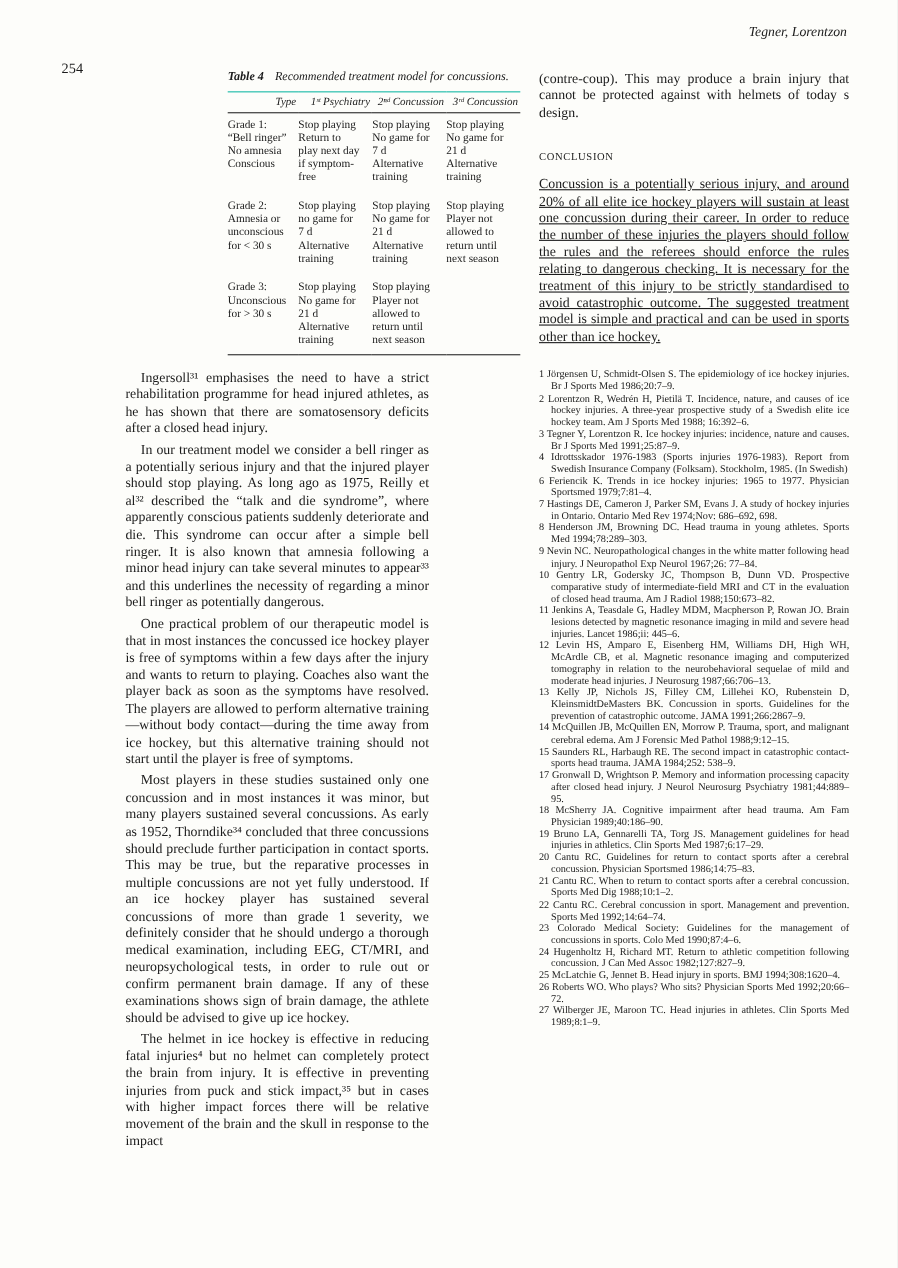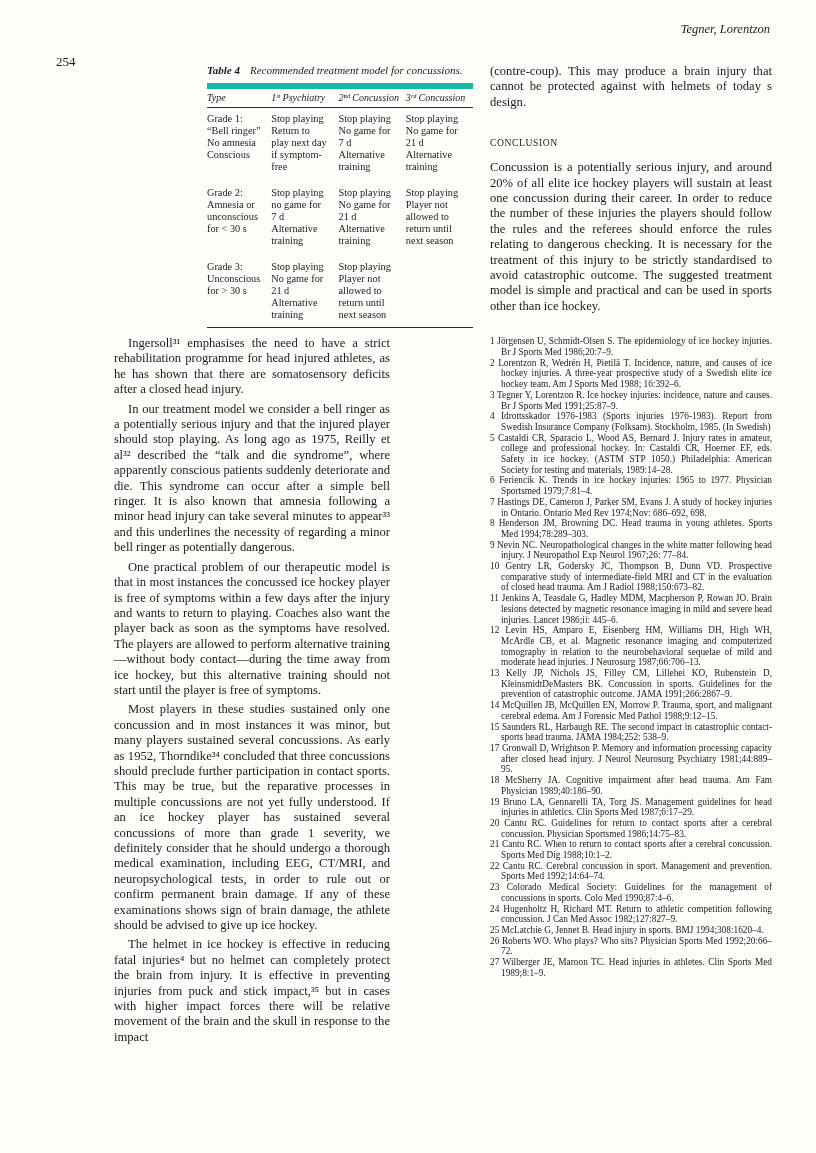--- a/index.html
+++ b/index.html
@@ -14,22 +14,22 @@
   }
   .page-number{position:absolute;left:56px;top:22px;font-size:13px;margin-top:32px;}
   .running-head{position:absolute;right:46px;top:22px;font-size:12.5px;font-style:italic;}
 
   
   .table-block{position:absolute;left:207px;top:64px;width:266px;}
   .table-caption{font-size:11px;font-style:italic;margin-bottom:7px;}
   .table-caption .cap-label{font-weight:bold;margin-right:10px;}
   table.treatment-table{border-collapse:collapse;width:100%;font-size:10.3px;line-height:12px;}
   table.treatment-table th{
-    text-align:left;font-style:italic;font-weight:normal;
-    border-top:6px solid #14b8a6;border-bottom:1px solid #2a2a2a;
+    text-align:right;font-style:italic;font-weight:normal;
+    border-top:1px solid #14b8a6;border-bottom:1px solid #2a2a2a;
     padding:3px 2px 3px 0;font-size:10px;white-space:nowrap;
     vertical-align:top;
   }
   table.treatment-table td{
     vertical-align:top;white-space:pre-line;
     padding:5px 3px 9px 0;
   }
   table.treatment-table tbody tr:last-child td{border-bottom:1px solid #2a2a2a;padding-bottom:6px;}
   col.c-type{width:64px;}
   col.c-con{width:67px;}
@@ -44,21 +44,21 @@
   
   .right-col{position:absolute;left:490px;top:64px;width:282px;}
   .right-col .continuation{
     margin:0 0 27px 0;font-size:12.6px;line-height:15.4px;text-align:justify;
   }
   .conclusion-heading{
     margin:0 0 5px 0;font-size:9.6px;font-weight:normal;
     letter-spacing:.6px;
   }
   .conclusion-text{
-    margin:12px 0 22px 0;font-size:12.6px;line-height:15.4px;text-align:justify;
+    margin:12px 0 22px 0;font-size:12.6px;line-height:15.4px;text-align:justify;text-decoration:underline;
   }
   .references{font-size:9.3px;line-height:10.7px;text-align:justify;}
   .references p.ref{
     margin:0;padding-left:11px;text-indent:-11px;
   }
 </style>
 </head>
 <body>
 
 <div class="page">
@@ -160,21 +160,20 @@
     <p class="continuation">(contre-coup). This may produce a brain injury that cannot be protected against with helmets of today s design.</p>
 
     <h2 class="conclusion-heading">CONCLUSION</h2>
     <p class="conclusion-text">Concussion is a potentially serious injury, and around 20% of all elite ice hockey players will sustain at least one concussion during their career. In order to reduce the number of these injuries the players should follow the rules and the referees should enforce the rules relating to dangerous checking. It is necessary for the treatment of this injury to be strictly standardised to avoid catastrophic outcome. The suggested treatment model is simple and practical and can be used in sports other than ice hockey.</p>
 
     <div class="references">
       <p class="ref">1 Jörgensen U, Schmidt-Olsen S. The epidemiology of ice hockey injuries. Br J Sports Med 1986;20:7–9.</p>
       <p class="ref">2 Lorentzon R, Wedrén H, Pietilä T. Incidence, nature, and causes of ice hockey injuries. A three-year prospective study of a Swedish elite ice hockey team. Am J Sports Med 1988; 16:392–6.</p>
       <p class="ref">3 Tegner Y, Lorentzon R. Ice hockey injuries: incidence, nature and causes. Br J Sports Med 1991;25:87–9.</p>
       <p class="ref">4 Idrottsskador 1976-1983 (Sports injuries 1976-1983). Report from Swedish Insurance Company (Folksam). Stockholm, 1985. (In Swedish)</p>
-      <p class="ref">5 Castaldi CR, Sparacio L, Wood AS, Bernard J. Injury rates in amateur, college and professional hockey. In: Castaldi CR, Hoerner EF, eds. Safety in ice hockey. (ASTM STP 1050.) Philadelphia: American Society for testing and materials, 1989:14–28.</p>
       <p class="ref">6 Feriencik K. Trends in ice hockey injuries: 1965 to 1977. Physician Sportsmed 1979;7:81–4.</p>
       <p class="ref">7 Hastings DE, Cameron J, Parker SM, Evans J. A study of hockey injuries in Ontario. Ontario Med Rev 1974;Nov: 686–692, 698.</p>
       <p class="ref">8 Henderson JM, Browning DC. Head trauma in young athletes. Sports Med 1994;78:289–303.</p>
       <p class="ref">9 Nevin NC. Neuropathological changes in the white matter following head injury. J Neuropathol Exp Neurol 1967;26: 77–84.</p>
       <p class="ref">10 Gentry LR, Godersky JC, Thompson B, Dunn VD. Prospective comparative study of intermediate-field MRI and CT in the evaluation of closed head trauma. Am J Radiol 1988;150:673–82.</p>
       <p class="ref">11 Jenkins A, Teasdale G, Hadley MDM, Macpherson P, Rowan JO. Brain lesions detected by magnetic resonance imaging in mild and severe head injuries. Lancet 1986;ii: 445–6.</p>
       <p class="ref">12 Levin HS, Amparo E, Eisenberg HM, Williams DH, High WH, McArdle CB, et al. Magnetic resonance imaging and computerized tomography in relation to the neurobehavioral sequelae of mild and moderate head injuries. J Neurosurg 1987;66:706–13.</p>
       <p class="ref">13 Kelly JP, Nichols JS, Filley CM, Lillehei KO, Rubenstein D, KleinsmidtDeMasters BK. Concussion in sports. Guidelines for the prevention of catastrophic outcome. JAMA 1991;266:2867–9.</p>
       <p class="ref">14 McQuillen JB, McQuillen EN, Morrow P. Trauma, sport, and malignant cerebral edema. Am J Forensic Med Pathol 1988;9:12–15.</p>
       <p class="ref">15 Saunders RL, Harbaugh RE. The second impact in catastrophic contact-sports head trauma. JAMA 1984;252: 538–9.</p>

